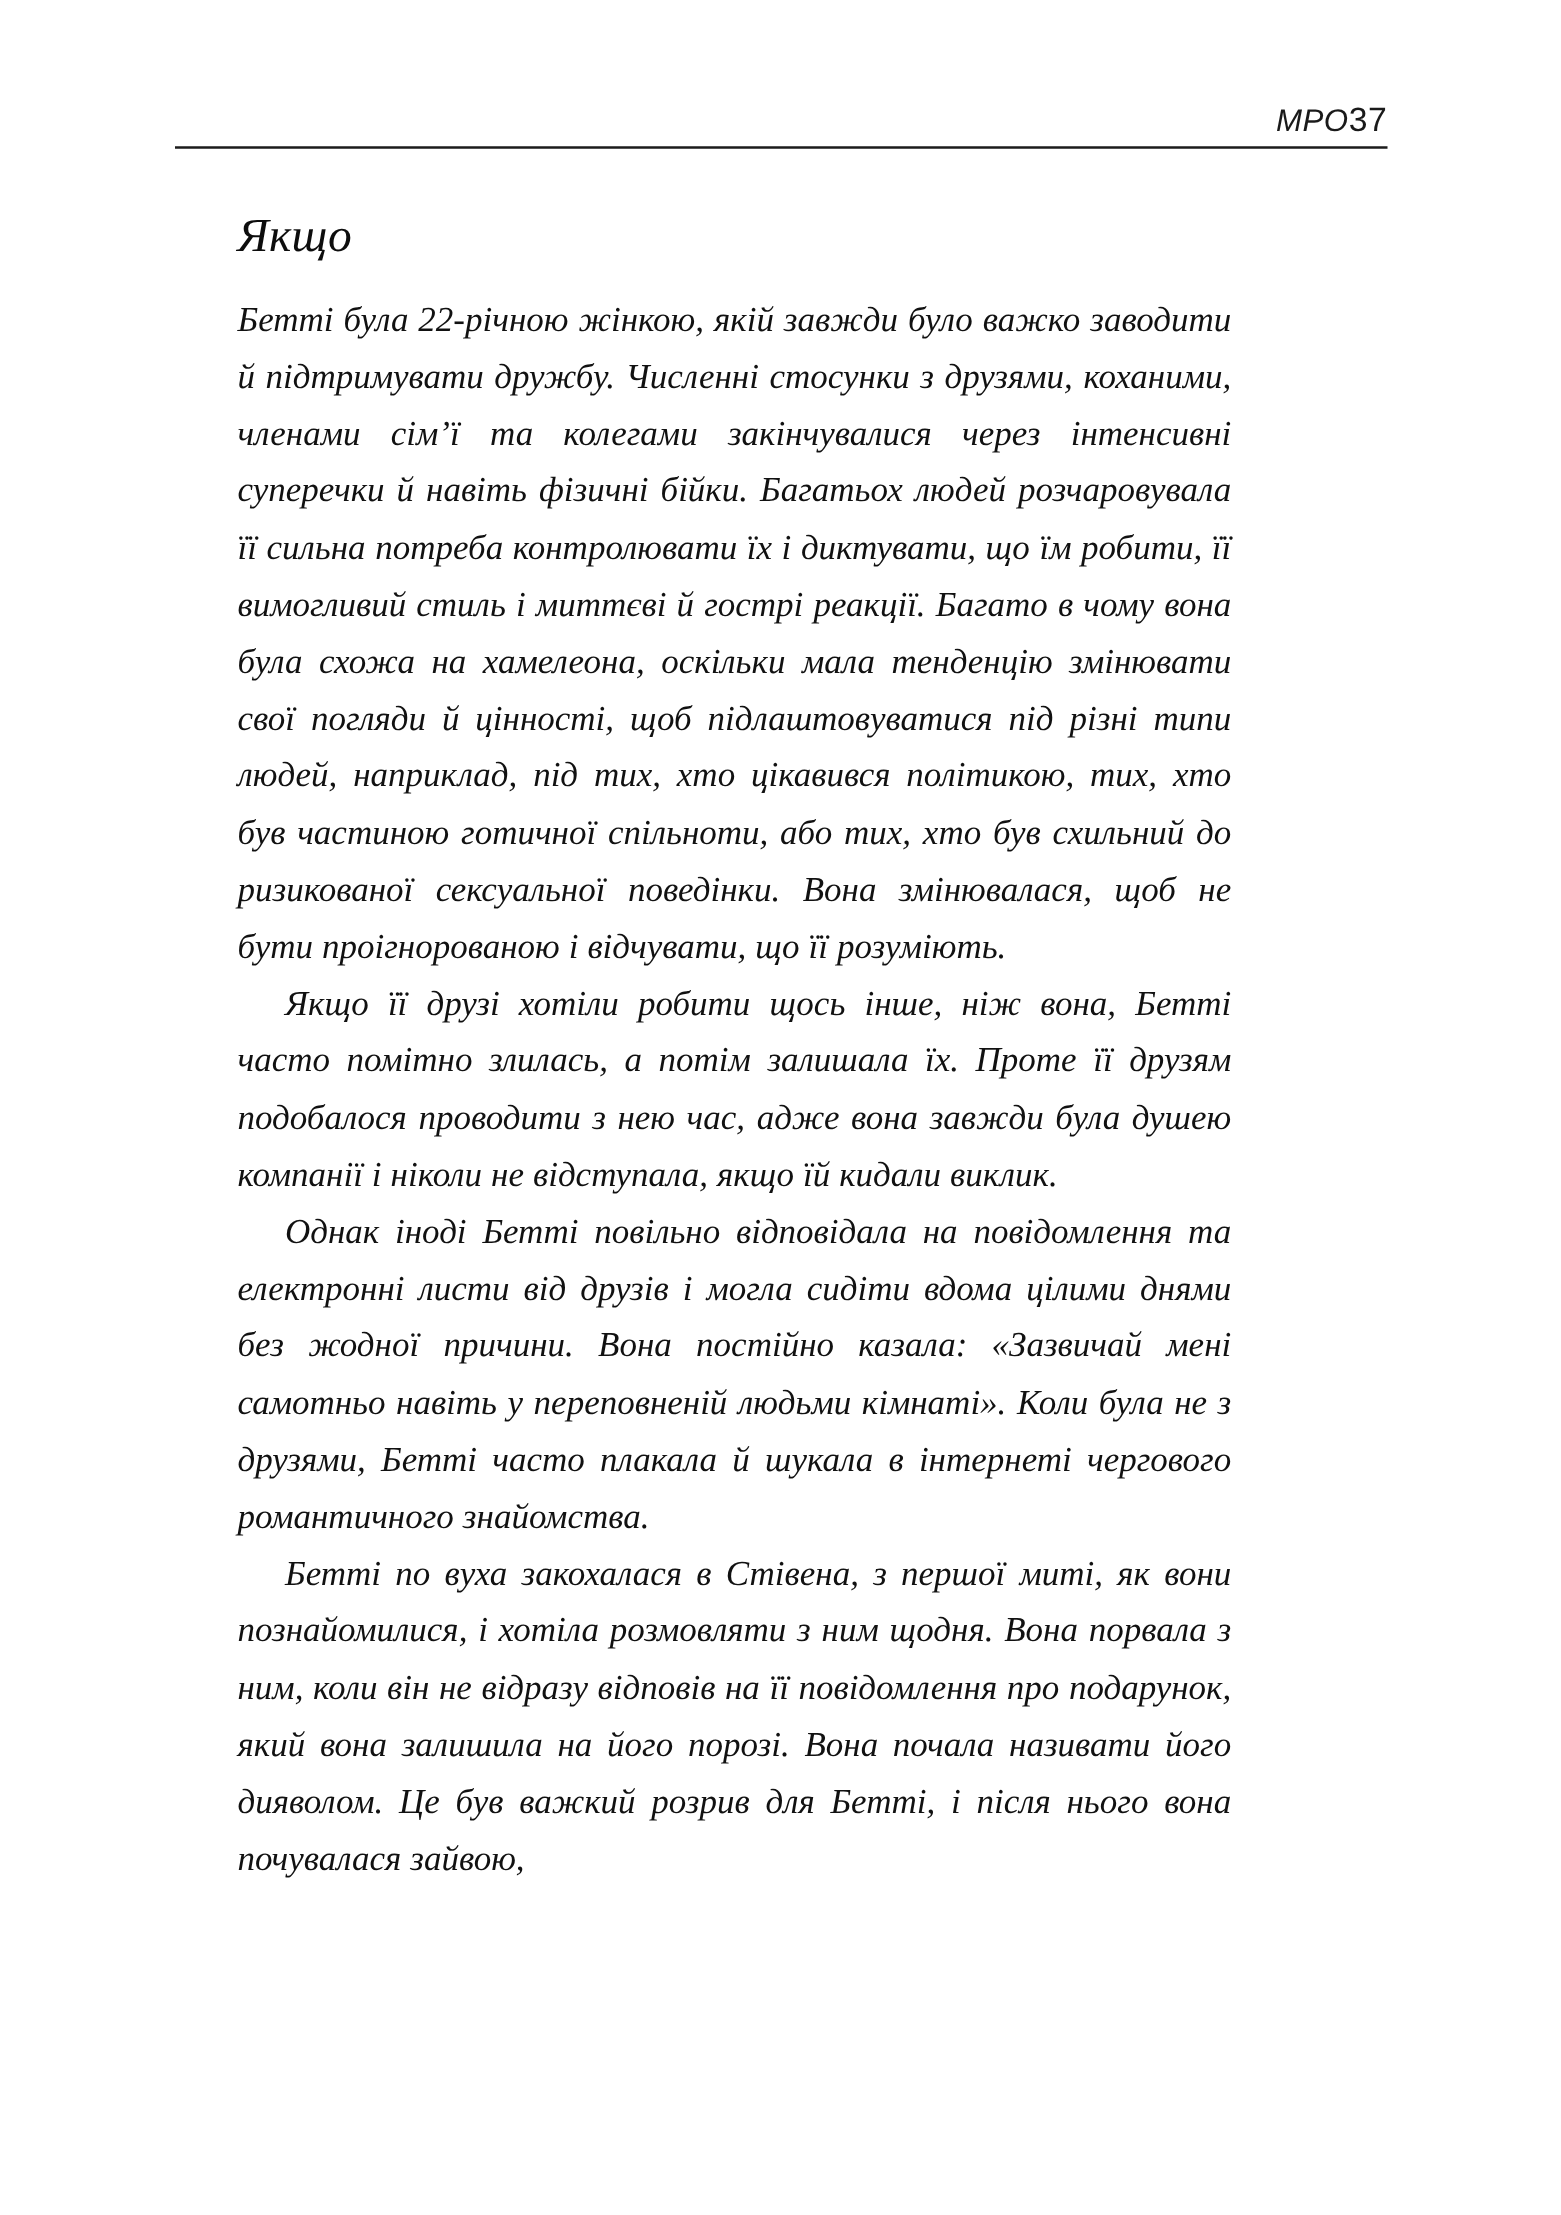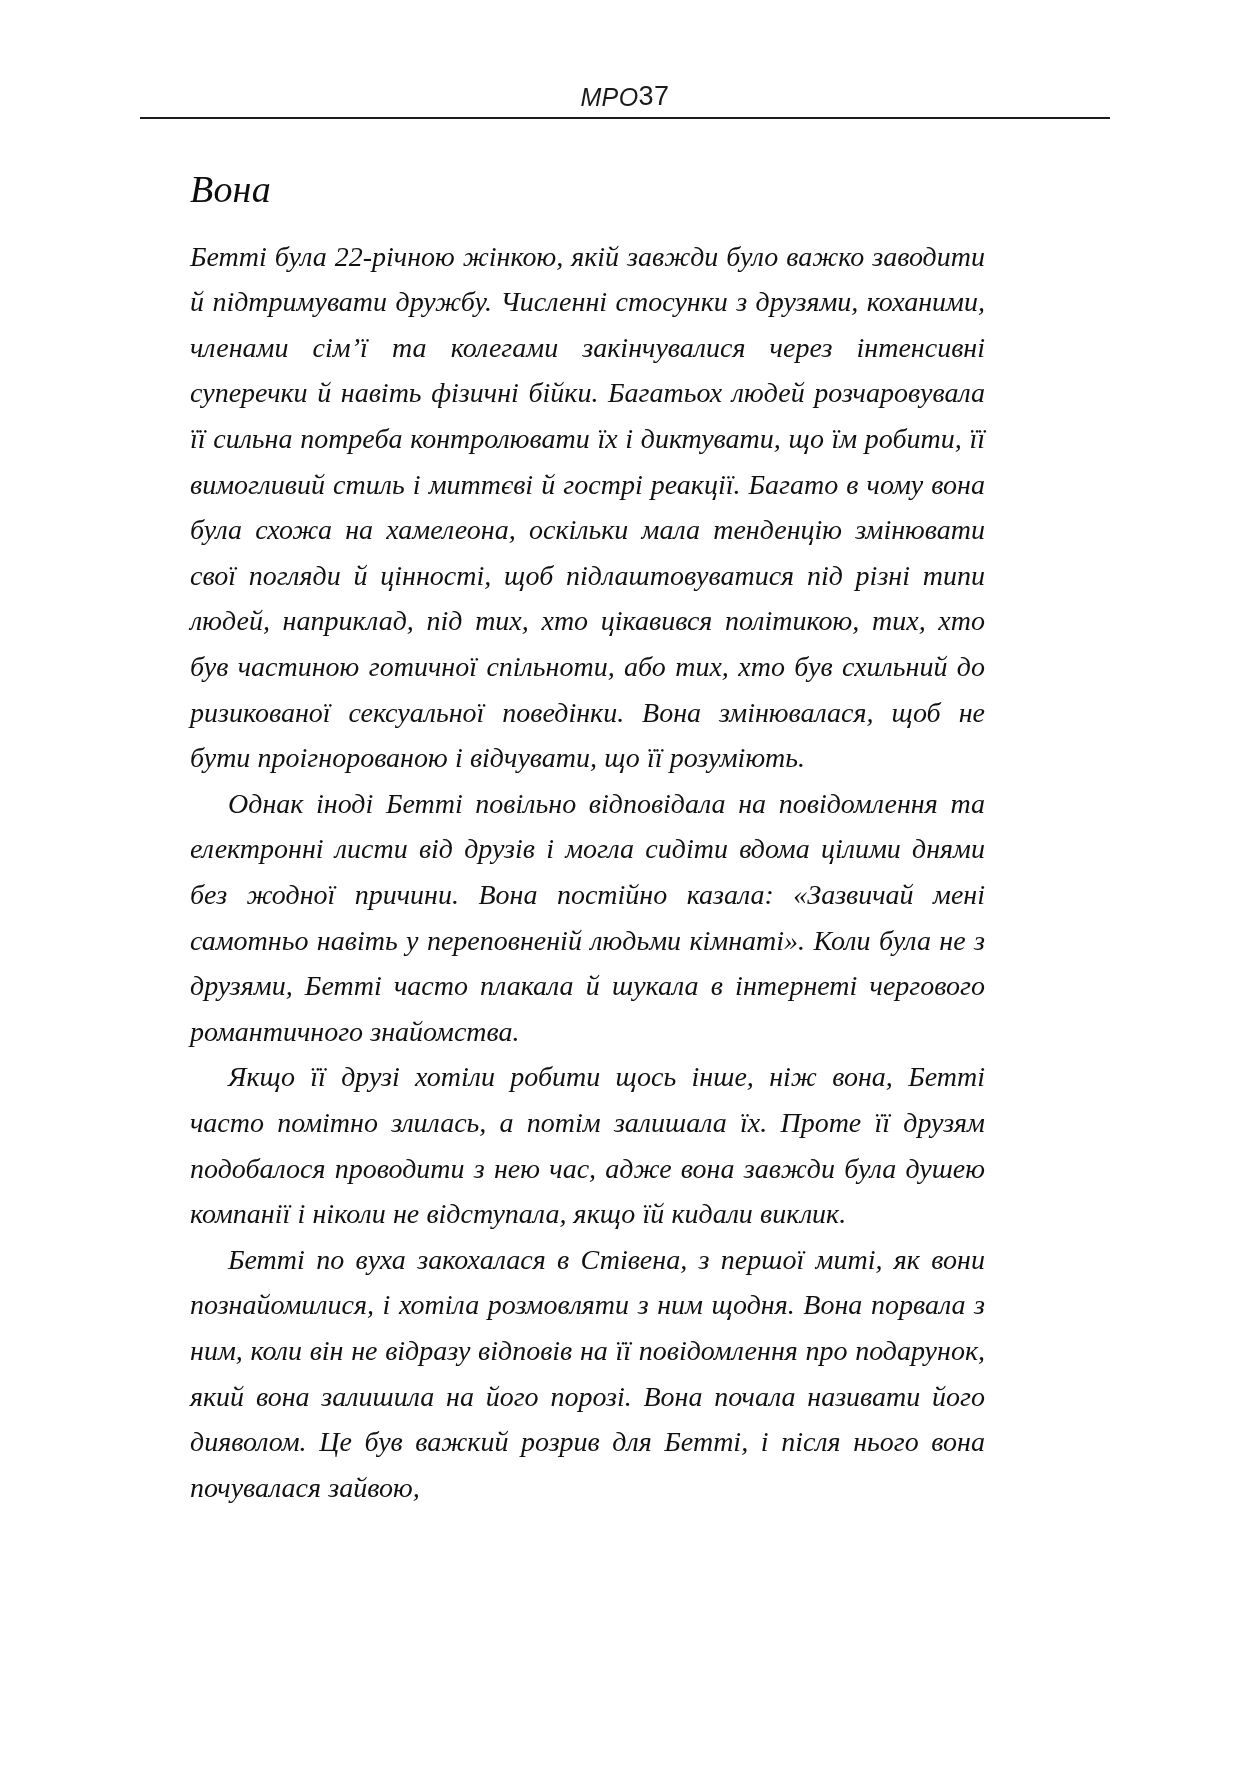--- a/index.html
+++ b/index.html
@@ -28,21 +28,21 @@
 
   
   .running-head {
     position: absolute;
     left: 140px;
     top: 58px;
     width: 970px;
     height: 52px;
     display: flex;
     align-items: flex-end;
-    justify-content: center;
+    justify-content: flex-end;
   }
   .running-head-title {
     font-family: "Liberation Sans", "DejaVu Sans", sans-serif;
     font-style: italic;
     font-weight: 400;
     font-size: 25px;
     letter-spacing: 0.4px;
     color: #1a1a1a;
     line-height: 1;
   }
@@ -111,25 +111,25 @@
 
   <div class="running-head">
     <span class="running-head-title">МРО</span>
     <span class="running-head-folio">37</span>
   </div>
 
   <div class="head-rule"></div>
 
   <div class="textblock">
 
-    <h1 class="section-title">Вона</h1>
+    <h1 class="section-title">Якщо</h1>
 
     <p class="para first">Бетті була 22-річною жінкою, якій завжди було важко заводити й підтримувати дружбу. Численні стосунки з друзями, коханими, членами сім’ї та колегами закінчувалися через інтенсивні суперечки й навіть фізичні бійки. Багатьох людей розчаровувала її сильна потреба контролювати їх і диктувати, що їм робити, її вимогливий стиль і миттєві й гострі реакції. Багато в чому вона була схожа на хамелеона, оскільки мала тенденцію змінювати свої погляди й цінності, щоб підлаштовуватися під різні типи людей, наприклад, під тих, хто цікавився політикою, тих, хто був частиною готичної спільноти, або тих, хто був схильний до ризикованої сексуальної поведінки. Вона змінювалася, щоб не бути проігнорованою і відчувати, що її розуміють.</p>
 
+    <p class="para">Якщо її друзі хотіли робити щось інше, ніж вона, Бетті часто помітно злилась, а потім залишала їх. Проте її друзям подобалося проводити з нею час, адже вона завжди була душею компанії і ніколи не відступала, якщо їй кидали виклик.</p>
+
     <p class="para">Однак іноді Бетті повільно відповідала на повідомлення та електронні листи від друзів і могла сидіти вдома цілими днями без жодної причини. Вона постійно казала: «Зазвичай мені самотньо навіть у переповненій людьми кімнаті». Коли була не з друзями, Бетті часто плакала й шукала в інтернеті чергового романтичного знайомства.</p>
-
-    <p class="para">Якщо її друзі хотіли робити щось інше, ніж вона, Бетті часто помітно злилась, а потім залишала їх. Проте її друзям подобалося проводити з нею час, адже вона завжди була душею компанії і ніколи не відступала, якщо їй кидали виклик.</p>
 
     <p class="para">Бетті по вуха закохалася в Стівена, з першої миті, як вони познайомилися, і хотіла розмовляти з ним щодня. Вона порвала з ним, коли він не відразу відповів на її повідомлення про подарунок, який вона залишила на його порозі. Вона почала називати його дияволом. Це був важкий розрив для Бетті, і після нього вона почувалася зайвою,</p>
 
   </div>
 
 </div>
 
 </body></html>

